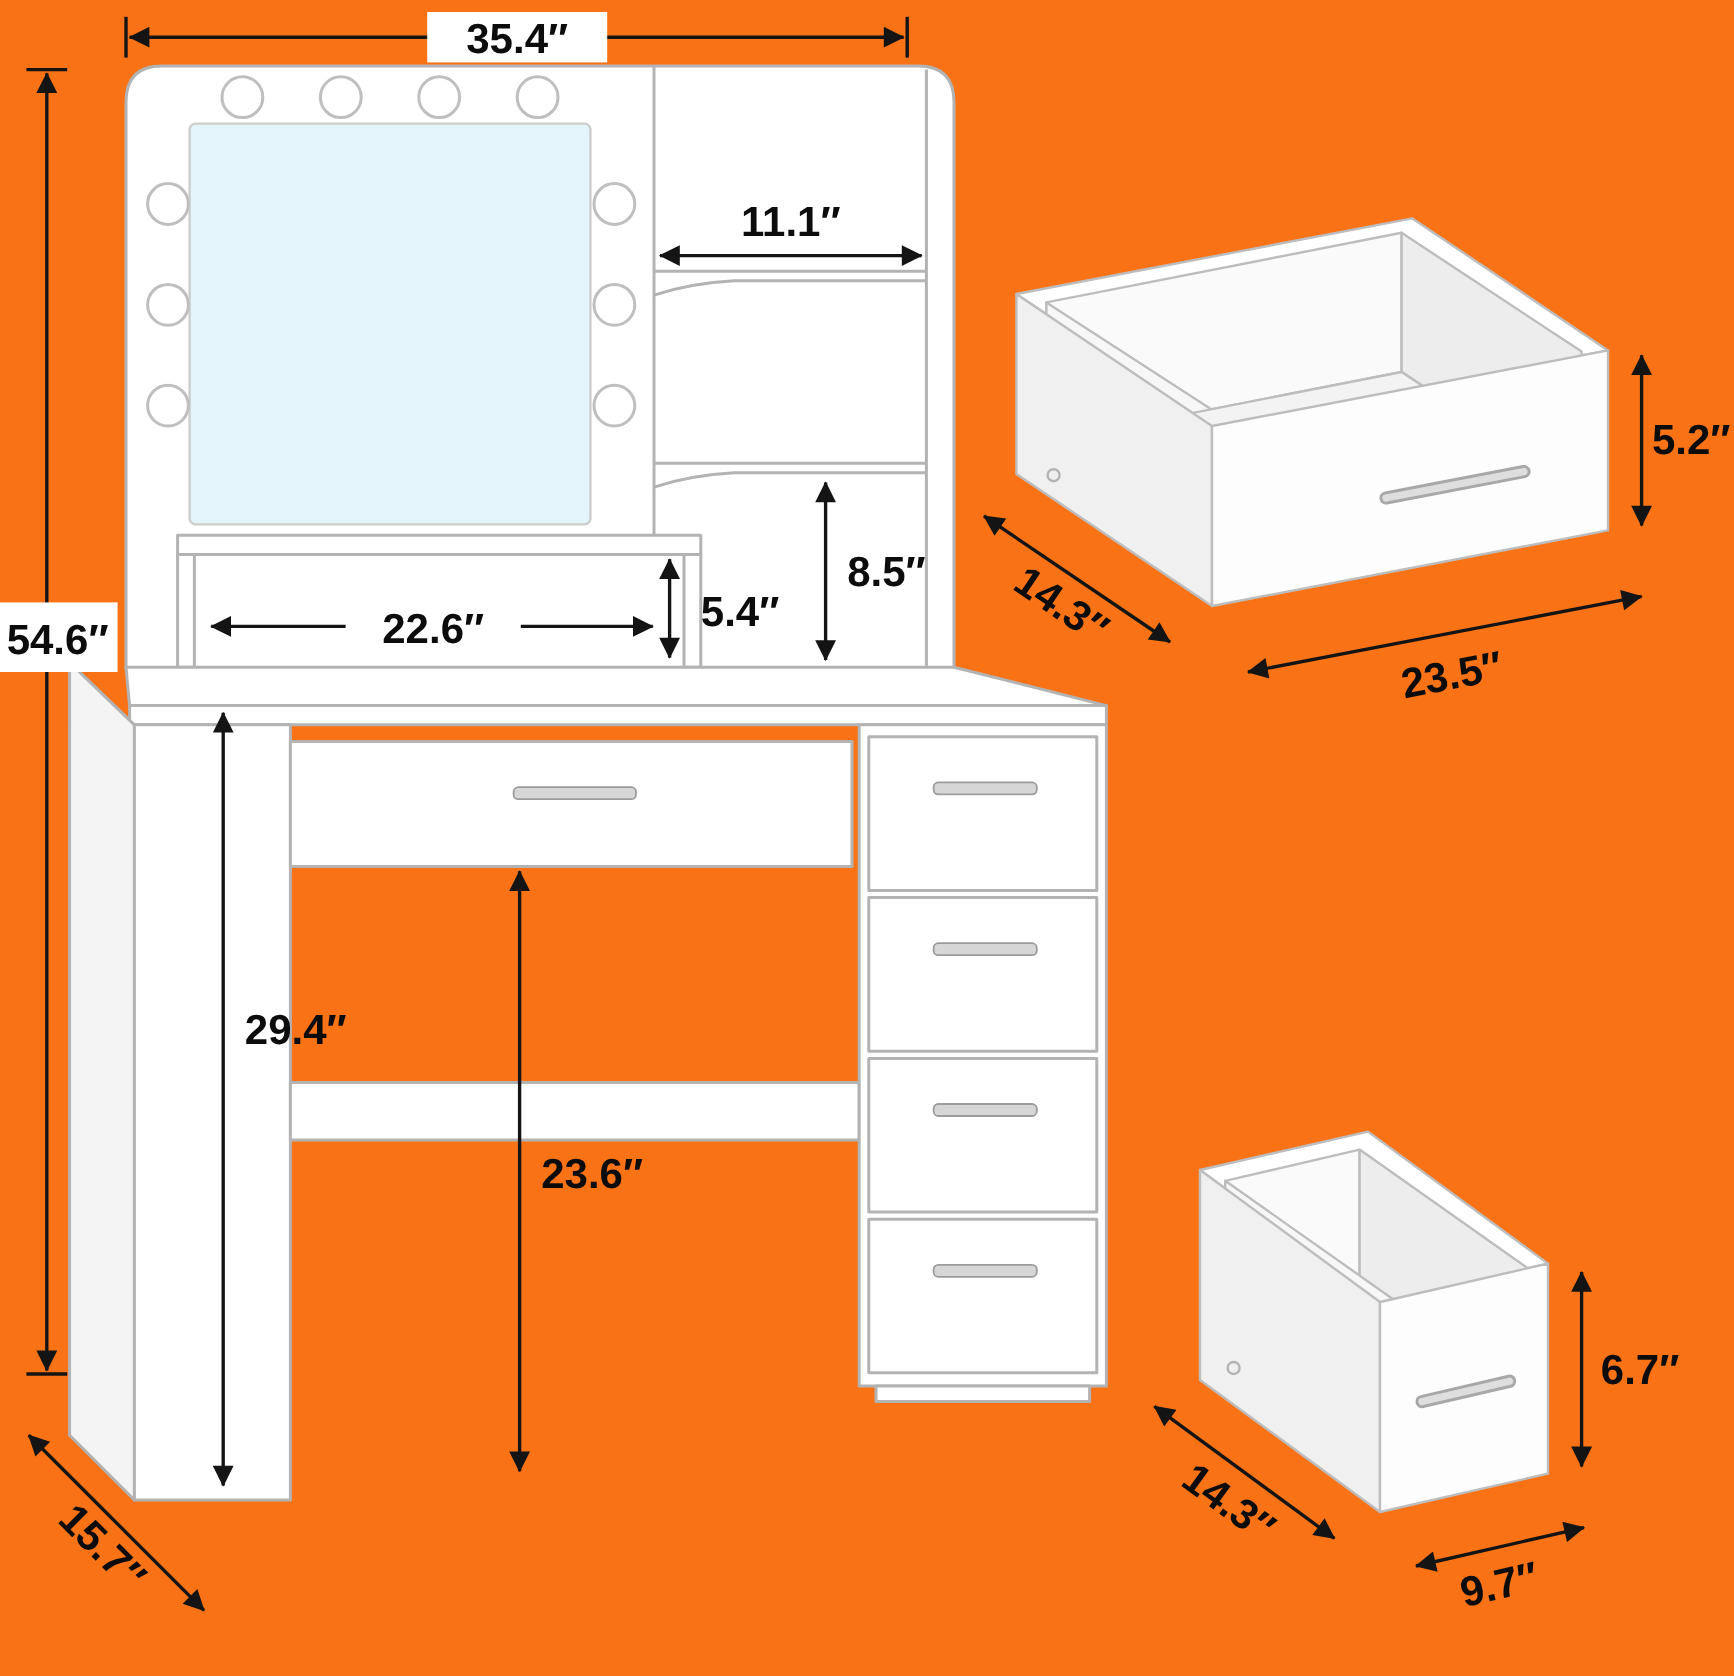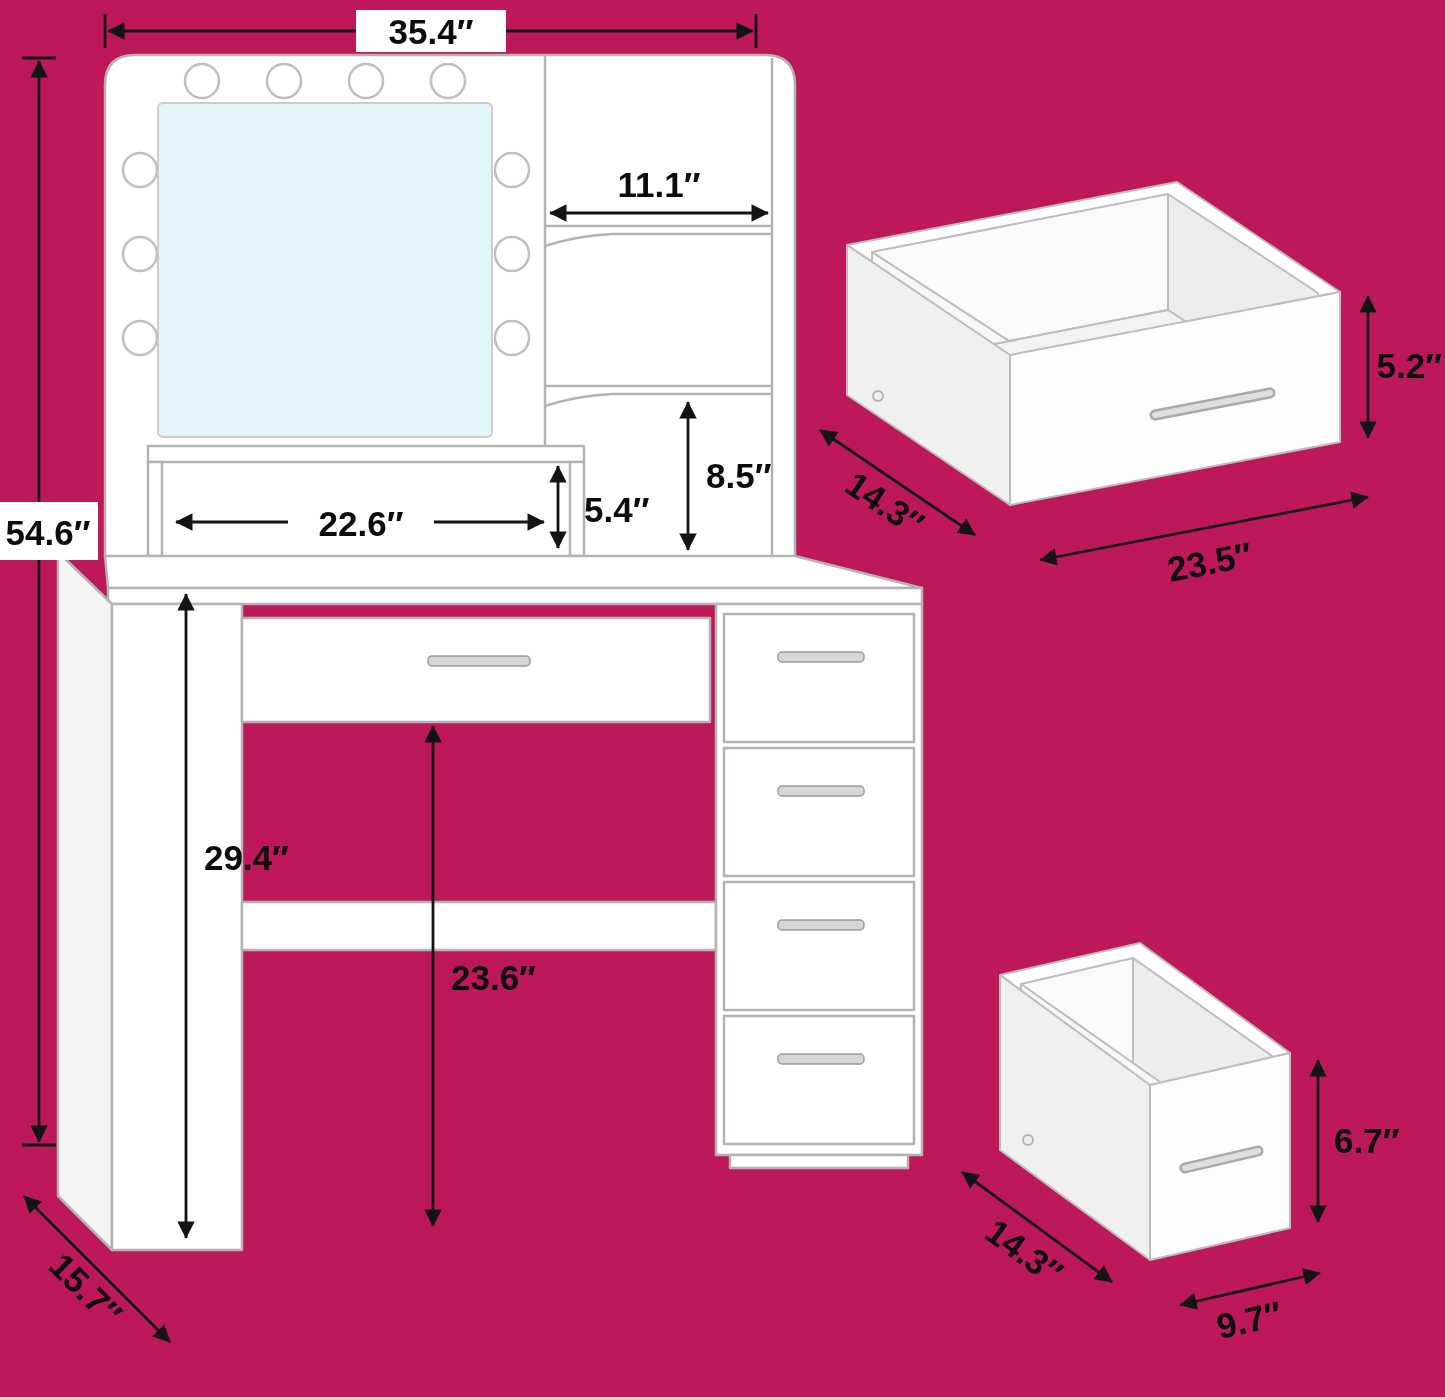--- a/index.html
+++ b/index.html
@@ -1,17 +1,17 @@
 <!DOCTYPE html>
 <html><head>
 <meta charset="utf-8">
 <style>
   html,body{margin:0;padding:0;background:#ffffff;}
   body{width:1445px;height:1397px;overflow:hidden;}
-  .stage{position:relative;width:1445px;height:1397px;background:#be185d;}
+  .stage{position:relative;width:1445px;height:1397px;background:#f97316;}
   svg{display:block;}
   text{
     font-family:"Liberation Sans","DejaVu Sans",sans-serif;
     font-weight:700;
     font-size:35px;
     fill:#0c0c0c;
   }
   .f  {fill:#ffffff;stroke:#b3b3b3;stroke-width:2.5;stroke-linejoin:round;}
   .f2 {fill:#f4f4f4;stroke:#b3b3b3;stroke-width:2.5;stroke-linejoin:round;}
   .fl {fill:none;stroke:#b3b3b3;stroke-width:2.5;}

